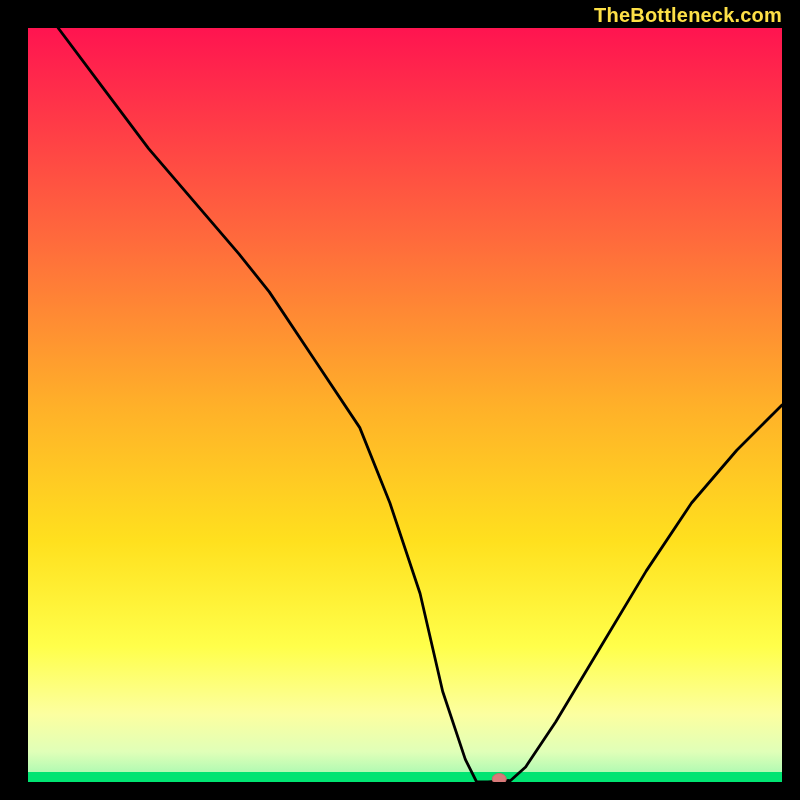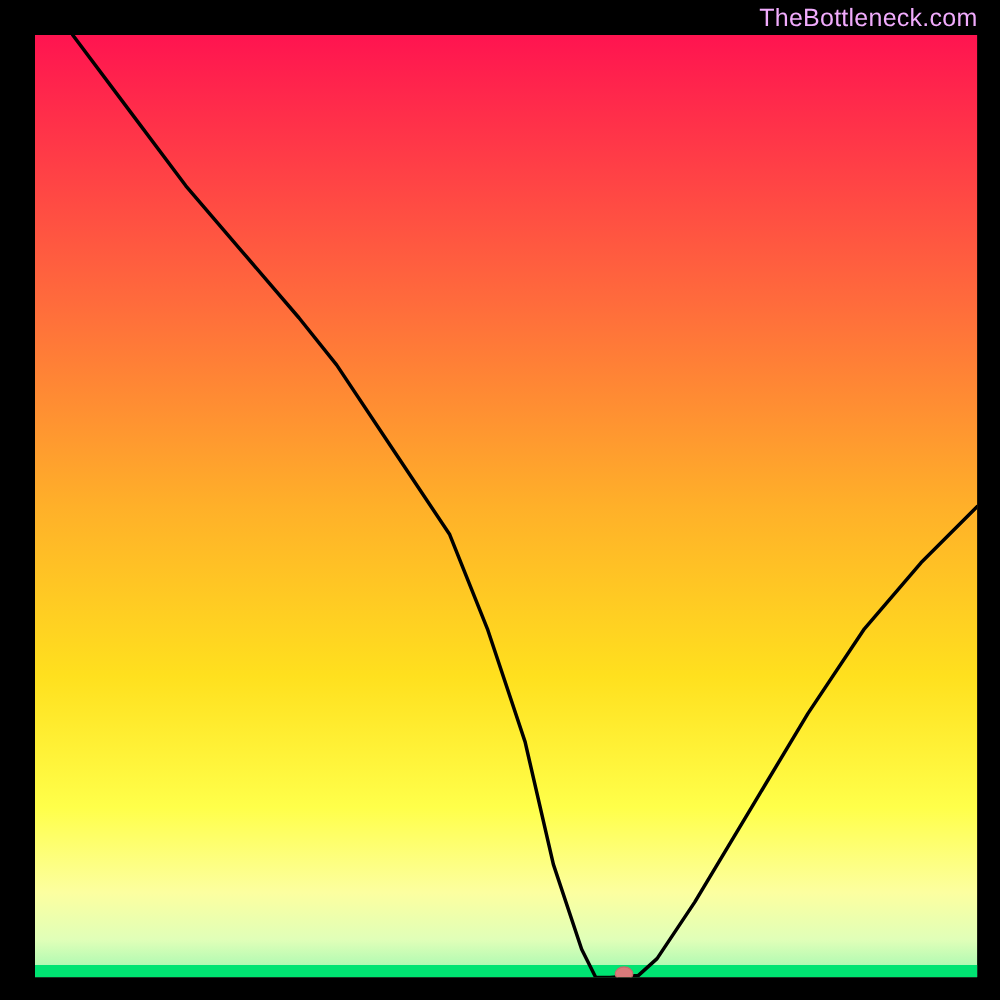--- a/index.html
+++ b/index.html
@@ -24,23 +24,23 @@
     left: 28px;
     top: 28px;
     width: 754px;
     height: 754px;
     overflow: hidden;
   }
   .watermark {
     position: absolute;
     top: 4px;
     right: 18px;
-    color: #f0abfc;
+    color: #fde047;
     font-size: 20px;
-    font-weight: 400;
+    font-weight: 700;
     letter-spacing: 0.2px;
   }
   svg { display:block; }
 </style>
 </head>
 <body>
 
 <div class="frame">
 
   <div class="watermark">TheBottleneck.com</div>

